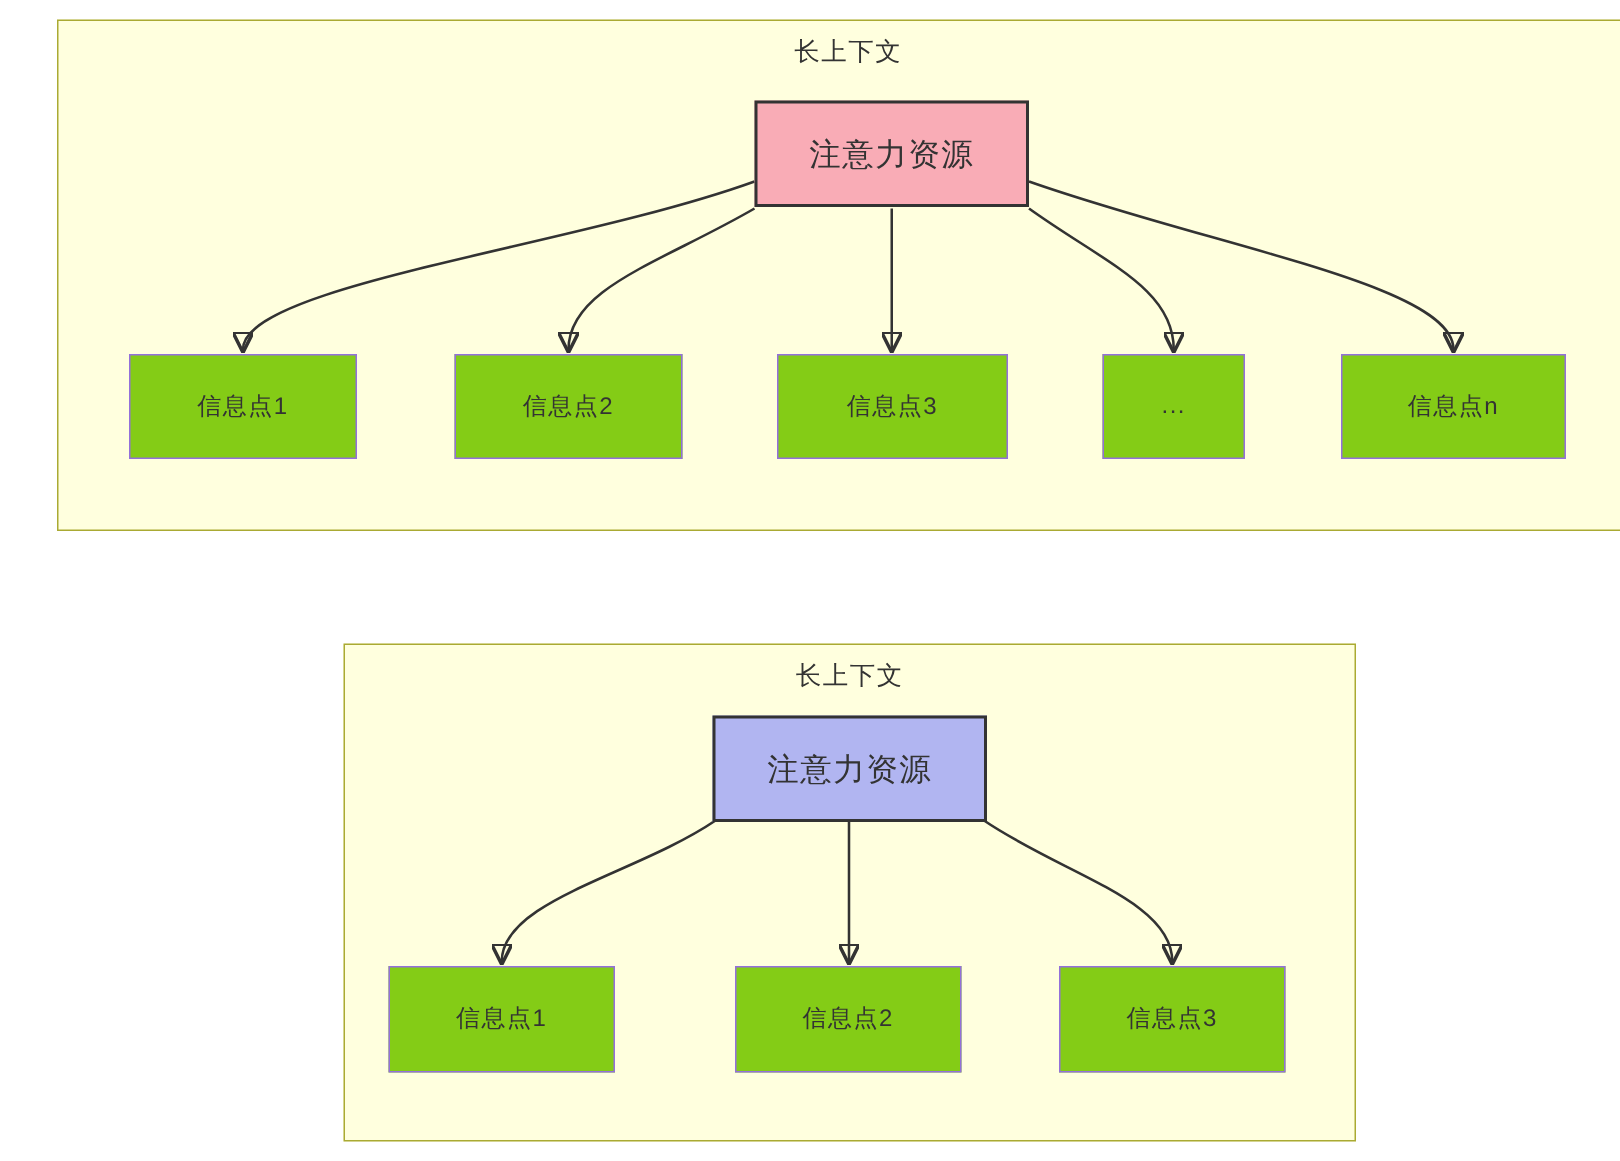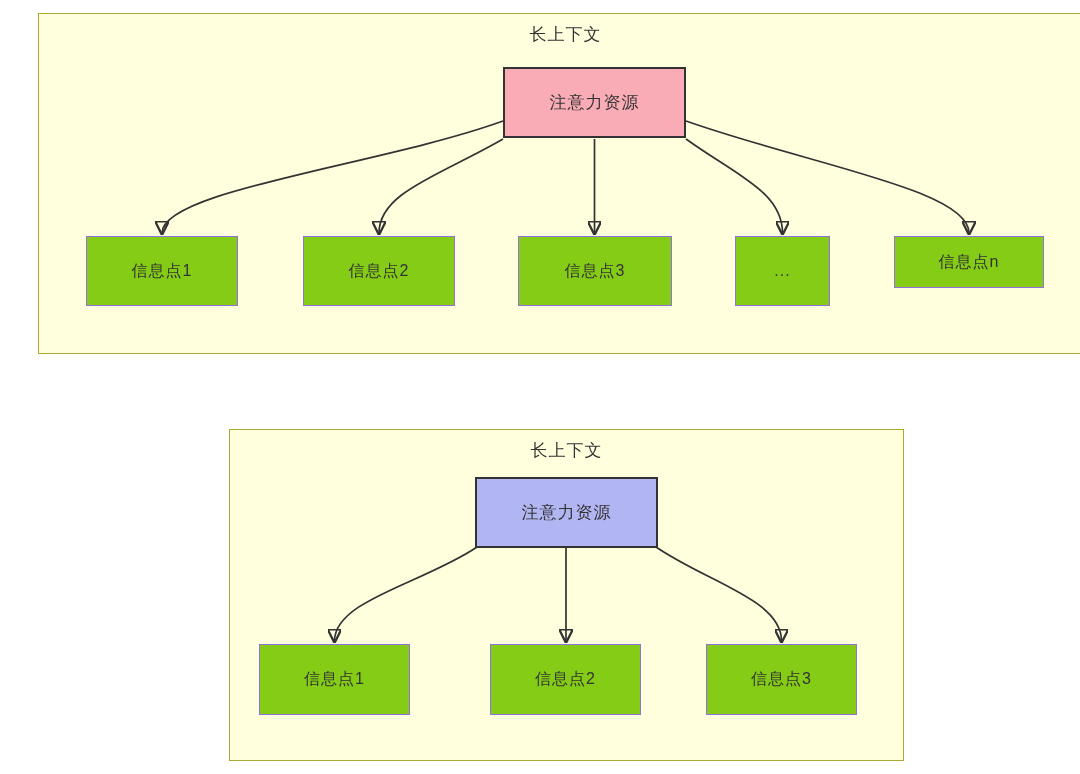--- a/index.html
+++ b/index.html
@@ -50,21 +50,21 @@
     display: flex;
     align-items: center;
     justify-content: center;
     font-size: 16px;
     color: #333333;
     text-align: center;
     letter-spacing: 1px;
   }
   .node.attention {
     border: 2.5px solid #333333;
-    font-size: 17px;
+    font-size: 21px;
   }
   .node.attention-long  { background: #f9acb6; }
   .node.attention-short { background: #b1b5f1; }
   .node.info {
     background: #84cc16;
     border: 1.5px solid #9370db;
     text-align: center;
   }
 </style>
 </head>
@@ -107,21 +107,21 @@
   </div>
   <div class="node info" style="left:282px; top:236px; width:152px; height:70px;">
     <span>信息点2</span>
   </div>
   <div class="node info" style="left:497px; top:236px; width:154px; height:70px;">
     <span>信息点3</span>
   </div>
   <div class="node info" style="left:714px; top:236px; width:95px; height:70px;">
     <span>...</span>
   </div>
-  <div class="node info" style="left:873px; top:236px; width:150px; height:52px;">
+  <div class="node info" style="left:873px; top:236px; width:150px; height:70px;">
     <span>信息点n</span>
   </div>
 
   <div class="node attention attention-short" style="left:454px; top:477px; width:183px; height:71px;">
     <span>注意力资源</span>
   </div>
 
   <div class="node info" style="left:238px; top:644px; width:151px; height:71px;">
     <span>信息点1</span>
   </div>

